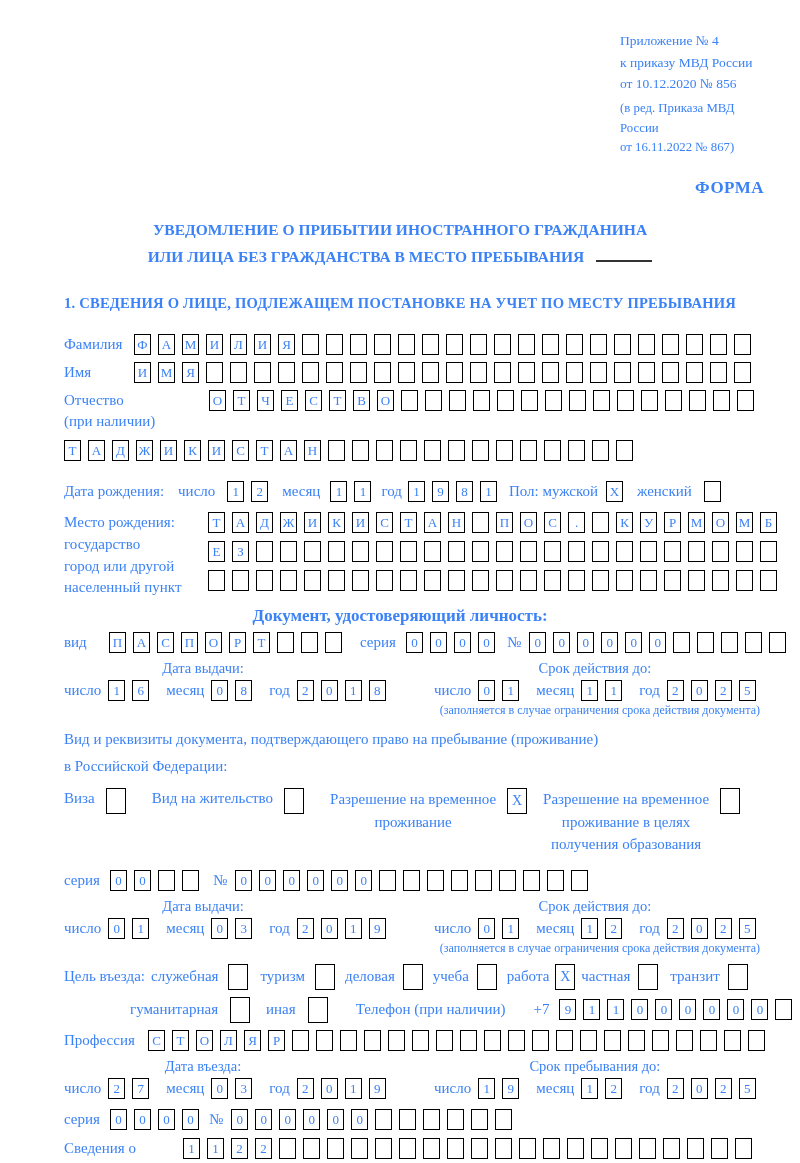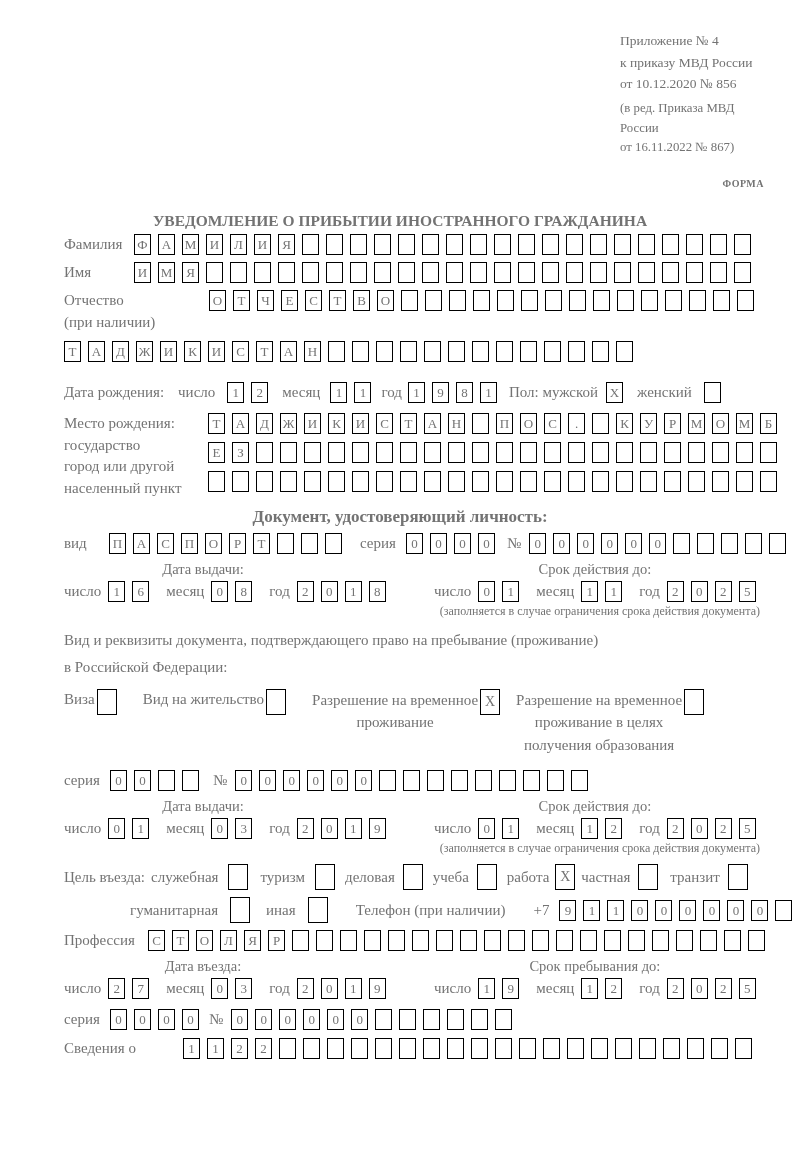--- a/index.html
+++ b/index.html
@@ -1,56 +1,56 @@
 <!DOCTYPE html>
 <html><head>
 <meta charset="utf-8">
 <style>
   html,body{margin:0;padding:0;background:#fff;}
   .page{
-    position:relative;width:800px;height:1163px;background:#fff;color:#737373;
+    position:relative;width:800px;height:1163px;background:#fff;color:#3b82f6;
     font-family:"Liberation Serif","DejaVu Serif",serif;font-size:15px;overflow:hidden;
   }
   
   .cells{display:flex;gap:7px;flex:none;align-items:center;}
   .cell{
     box-sizing:border-box;flex:none;width:17px;height:21px;border:1.5px solid #000;
     display:flex;align-items:center;justify-content:center;
     font-size:13px;line-height:1;background:#fff;
   }
   .box .cell{width:20px;height:26px;font-size:14px;}
   .stack{display:flex;flex-direction:column;gap:8px;}
   
   .frow{display:flex;align-items:flex-start;margin:0 0 7px 64px;}
   .vcenter{align-items:center;}
   .flabel{flex:none;font-size:15px;line-height:1.4;}
   .sublabel{flex:none;}
   .mlines div{line-height:1.45;}
   
   .appendix{margin:30px 34px 0 620px;font-size:13.5px;line-height:1.6;}
   .edition{margin:4px 34px 0 620px;font-size:12.8px;line-height:1.55;}
-  .forma{margin:20px 36px 0 0;text-align:right;font-weight:bold;font-size:10px;letter-spacing:.5px;}
+  .forma{margin:20px 36px 0 0;text-align:right;font-weight:bold;font-size:17px;letter-spacing:.5px;}
   .title{margin:18px 20px 0 20px;text-align:center;font-weight:bold;font-size:15.5px;line-height:1.75;}
   .blank-line{display:inline-block;width:56px;height:13px;border-bottom:2px solid #333;margin-left:12px;}
   .sheading{margin:24px 30px 22px 30px;text-align:center;font-weight:bold;font-size:14.6px;letter-spacing:.2px;}
   .center-bold{text-align:center;font-weight:bold;font-size:17px;margin:4px 0 6px 0;}
   
   .dcols{display:flex;margin:2px 0 2px 64px;}
   .dcol{display:flex;flex-direction:column;}
   .dcol-left{width:348px;}
   .dcol-right{margin-left:22px;}
   .dhead{text-align:center;font-size:14.5px;margin-bottom:3px;}
   .dcol-left .dhead{padding-right:70px;}
   .drow{display:flex;align-items:center;gap:7px;}
   .ml{margin-left:10px;}
   .note-right{margin:1px 40px 8px 0;text-align:right;font-size:12px;}
   .intro{margin:8px 0 2px 64px;line-height:1.8;}
   
   .permit-row{display:flex;align-items:flex-start;margin:8px 0 14px 64px;}
-  .popt{display:flex;align-items:flex-start;gap:2px;}
+  .popt{display:flex;align-items:flex-start;gap:11px;}
   .plabel{line-height:1.45;}
   .plabel-multi{display:flex;flex-direction:column;text-align:center;line-height:1.5;}
   .gap26{width:26px;flex:none;}
   .gap16{width:16px;flex:none;}
 </style>
 </head>
 <body>
 
 <div class="page">
 
@@ -60,22 +60,24 @@
     <div>от 10.12.2020 № 856</div>
   </div>
   <div class="edition">
     <div>(в ред. Приказа МВД России</div>
     <div>от 16.11.2022 № 867)</div>
   </div>
   <div class="forma">ФОРМА</div>
 
   <div class="title">
     <div>УВЕДОМЛЕНИЕ О ПРИБЫТИИ ИНОСТРАННОГО ГРАЖДАНИНА</div>
-  </div>
-
+    <div><span>ИЛИ ЛИЦА БЕЗ ГРАЖДАНСТВА В МЕСТО ПРЕБЫВАНИЯ</span><span class="blank-line"></span></div>
+  </div>
+
+  <div class="sheading">1. СВЕДЕНИЯ О ЛИЦЕ, ПОДЛЕЖАЩЕМ ПОСТАНОВКЕ НА УЧЕТ ПО МЕСТУ ПРЕБЫВАНИЯ</div>
 
   <div class="frow vcenter">
     <span class="flabel" style="width:70px">Фамилия</span>
     <span class="cells">
         <span class="cell">Ф</span>
         <span class="cell">А</span>
         <span class="cell">М</span>
         <span class="cell">И</span>
         <span class="cell">Л</span>
         <span class="cell">И</span>

